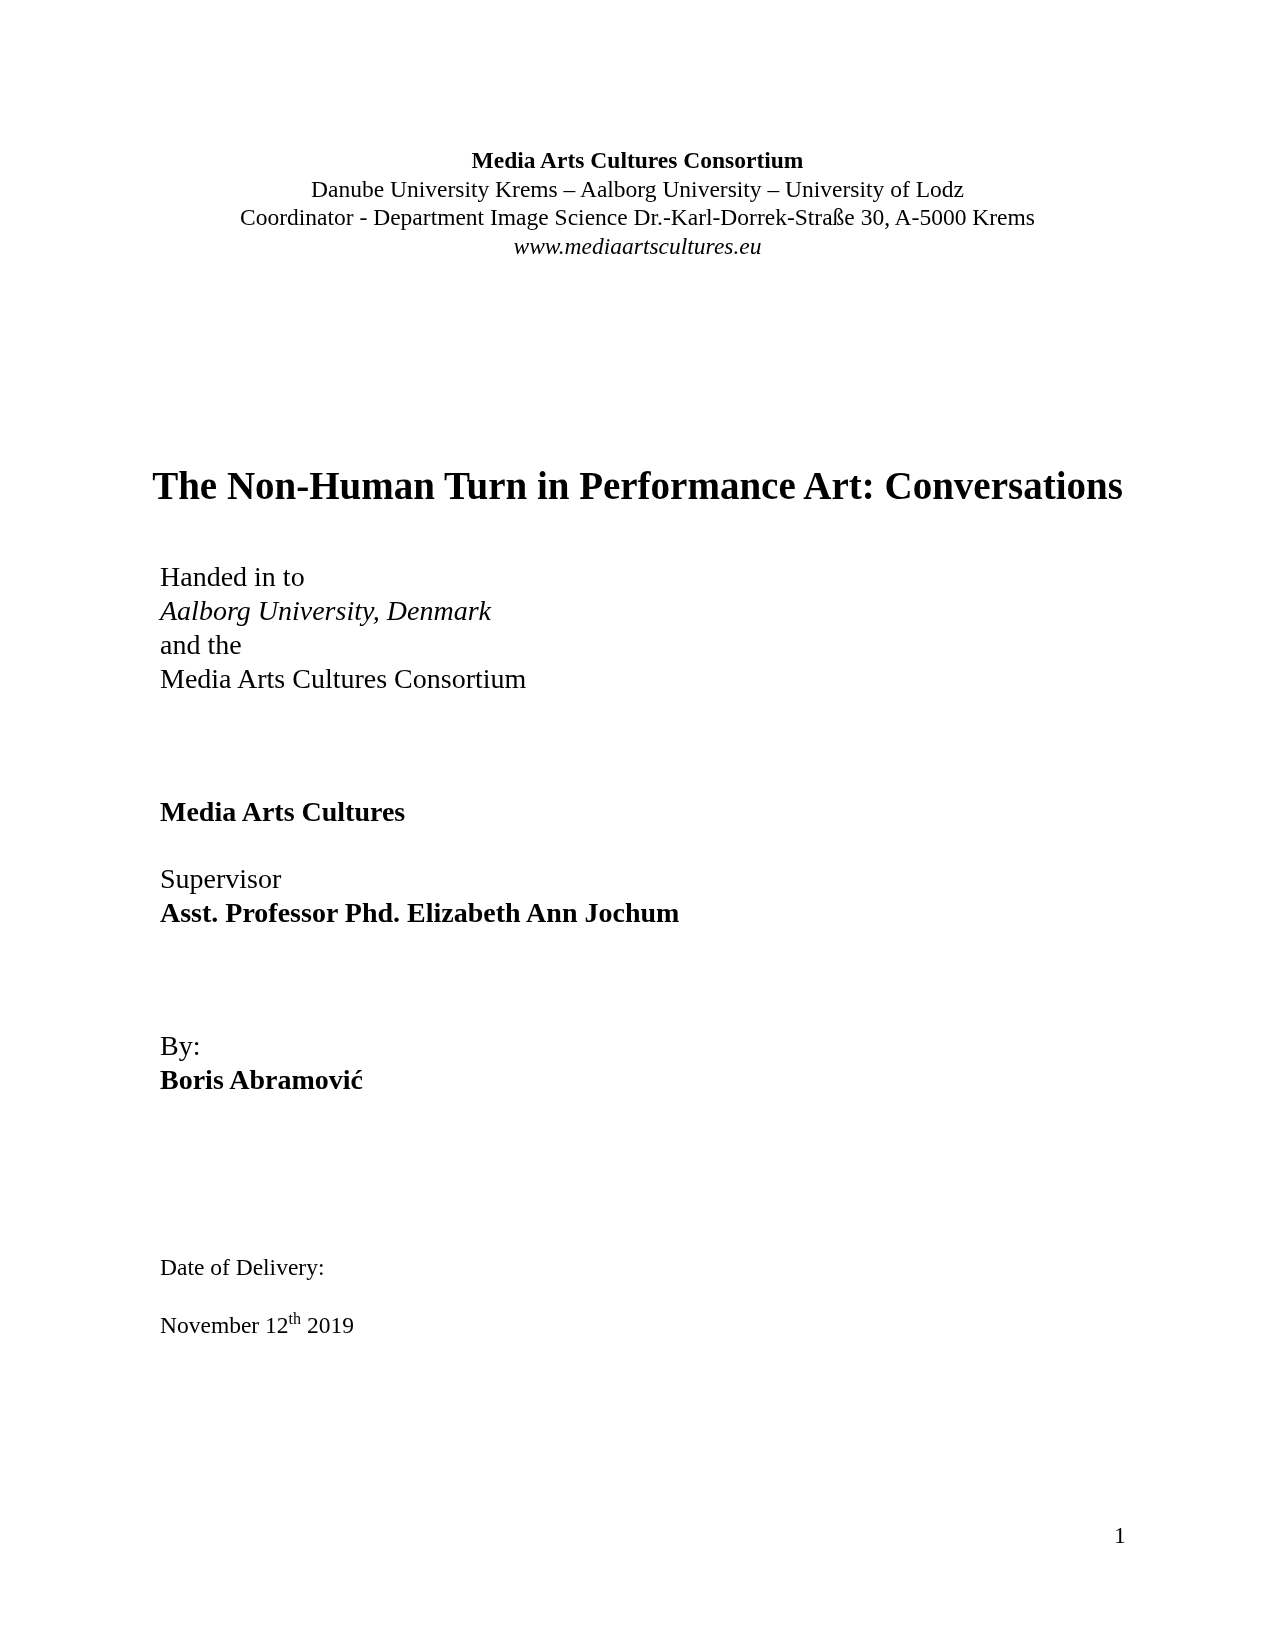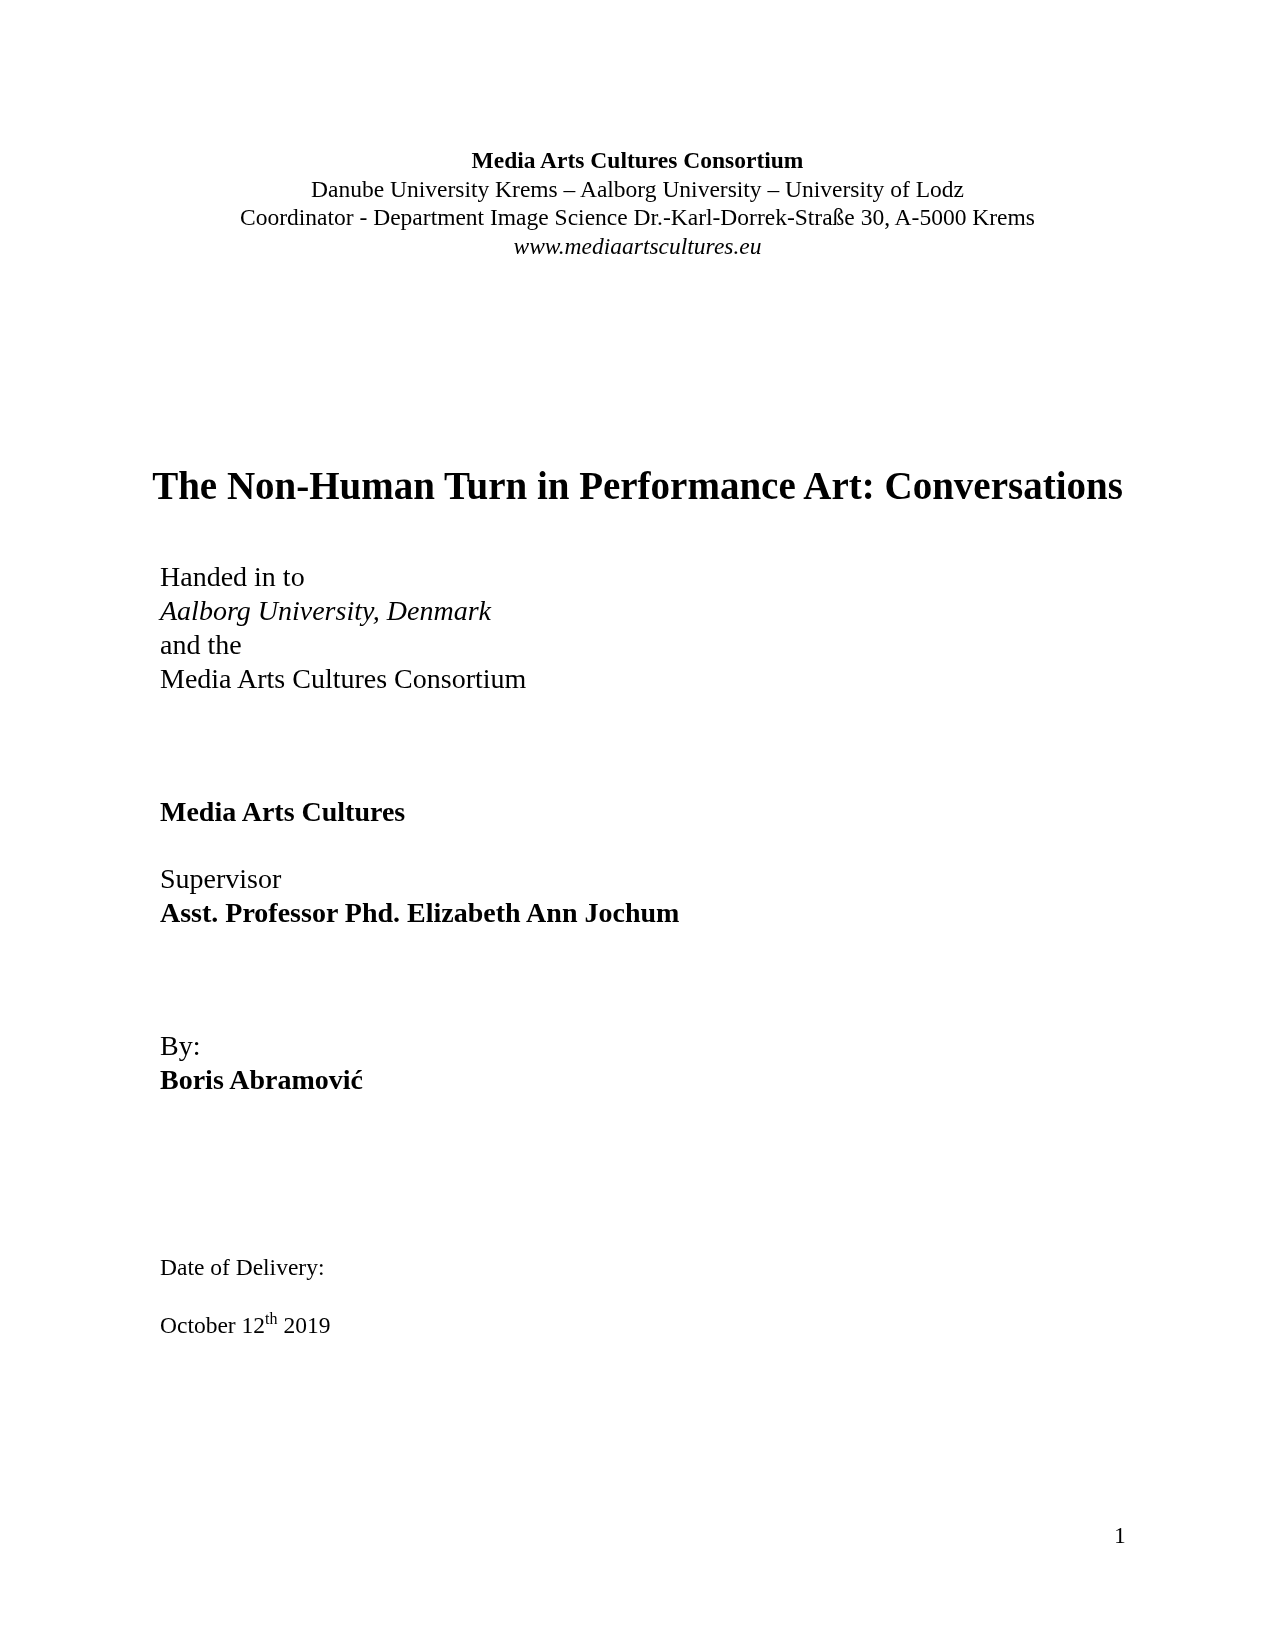--- a/index.html
+++ b/index.html
@@ -35,20 +35,20 @@
   <div class="abs left big bold" style="top:798px;">Media Arts Cultures</div>
 
   <div class="abs left big" style="top:865px;">Supervisor</div>
   <div class="abs left big bold" style="top:899px;">Asst. Professor Phd. Elizabeth Ann Jochum</div>
 
   <div class="abs left big" style="top:1032px;">By:</div>
   <div class="abs left big bold" style="top:1066px;">Boris Abramović</div>
 
   <div class="abs left small" style="top:1256px;">Date of Delivery:</div>
   <div class="abs left small" style="top:1314px;">
-    <span>October</span>
+    <span>November</span>
     <span><span>12</span><sup>th</sup></span>
     <span>2019</span>
   </div>
 
   <div class="abs small" style="top:1524px; left:1114px;">1</div>
 
 </div>
 
 </body></html>

